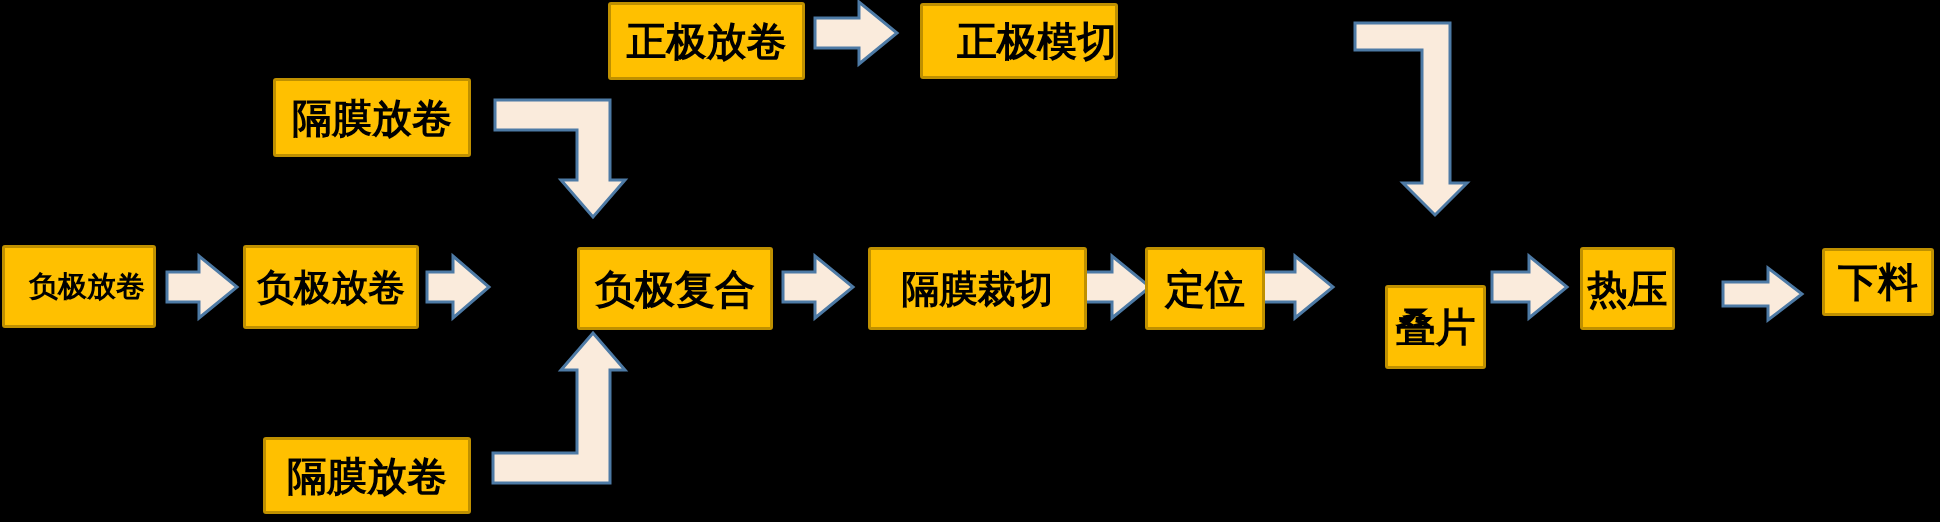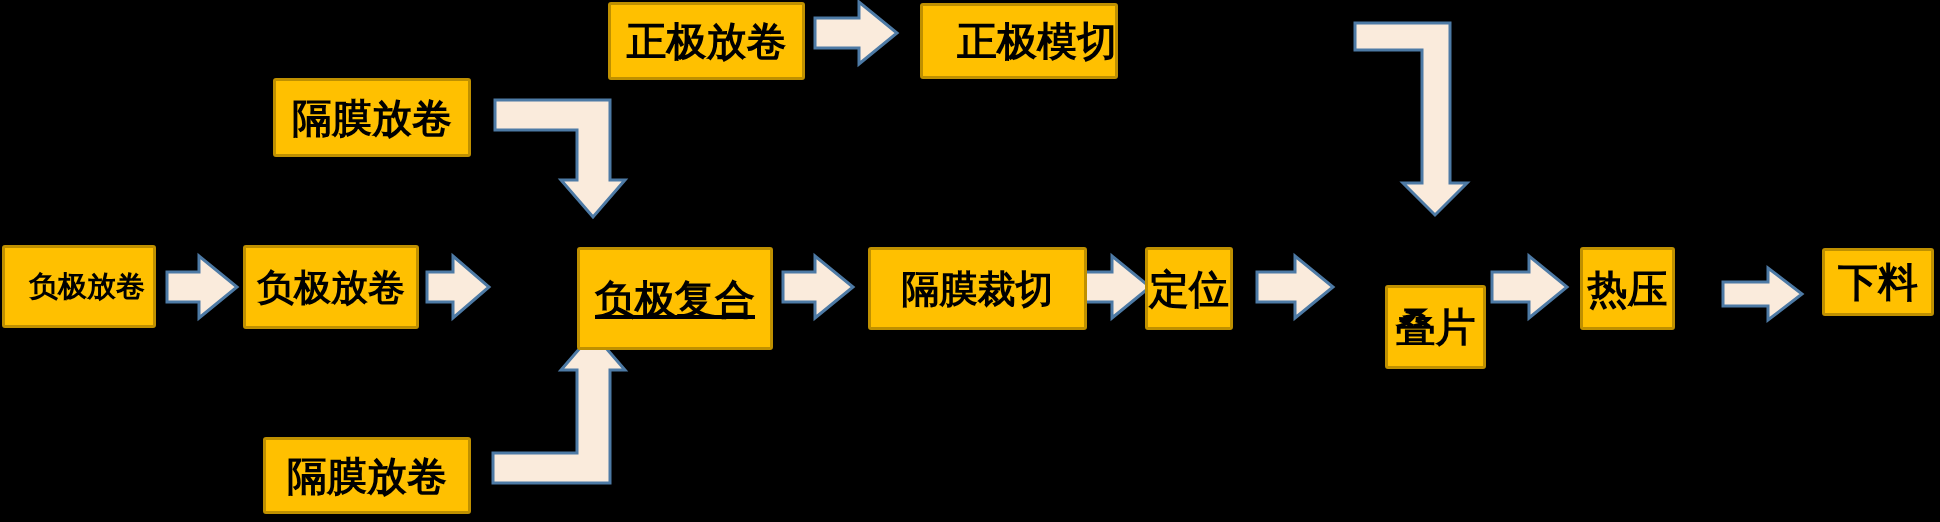--- a/index.html
+++ b/index.html
@@ -38,23 +38,23 @@
     line-height:1;
     white-space:nowrap;
     text-align:center;
   }
   
   #pos-unwind       {left:608px;  top:2px;   width:197px; height:78px;}
   #pos-diecut       {left:920px;  top:3px;   width:198px; height:76px;padding-left:36px;}
   #sep-unwind-top   {left:273px;  top:78px;  width:198px; height:79px;}
   #neg-unwind       {left:2px;    top:245px; width:154px; height:83px; font-size:29px;padding-left:16px;}
   #neg-diecut       {left:243px;  top:245px; width:176px; height:84px; font-size:37px;}
-  #neg-laminate     {left:577px;  top:247px; width:196px; height:103px;text-decoration:underline;}
+  #neg-laminate     {left:577px;  top:247px; width:196px; height:83px;}
   #sep-cut          {left:868px;  top:247px; width:219px; height:83px; font-size:38px;}
-  #positioning      {left:1145px; top:247px; width:88px; height:83px;}
+  #positioning      {left:1145px; top:247px; width:120px; height:83px;}
   #stacking         {left:1385px; top:245px; width:101px; height:84px;margin-top:40px;}
   #hot-press        {left:1580px; top:247px; width:95px; height:83px;}
   #unload           {left:1822px; top:248px; width:112px; height:68px;}
   #sep-unwind-bottom{left:263px;  top:437px; width:208px; height:77px;}
 </style>
 </head>
 <body>
 
 <div class="canvas">
 

